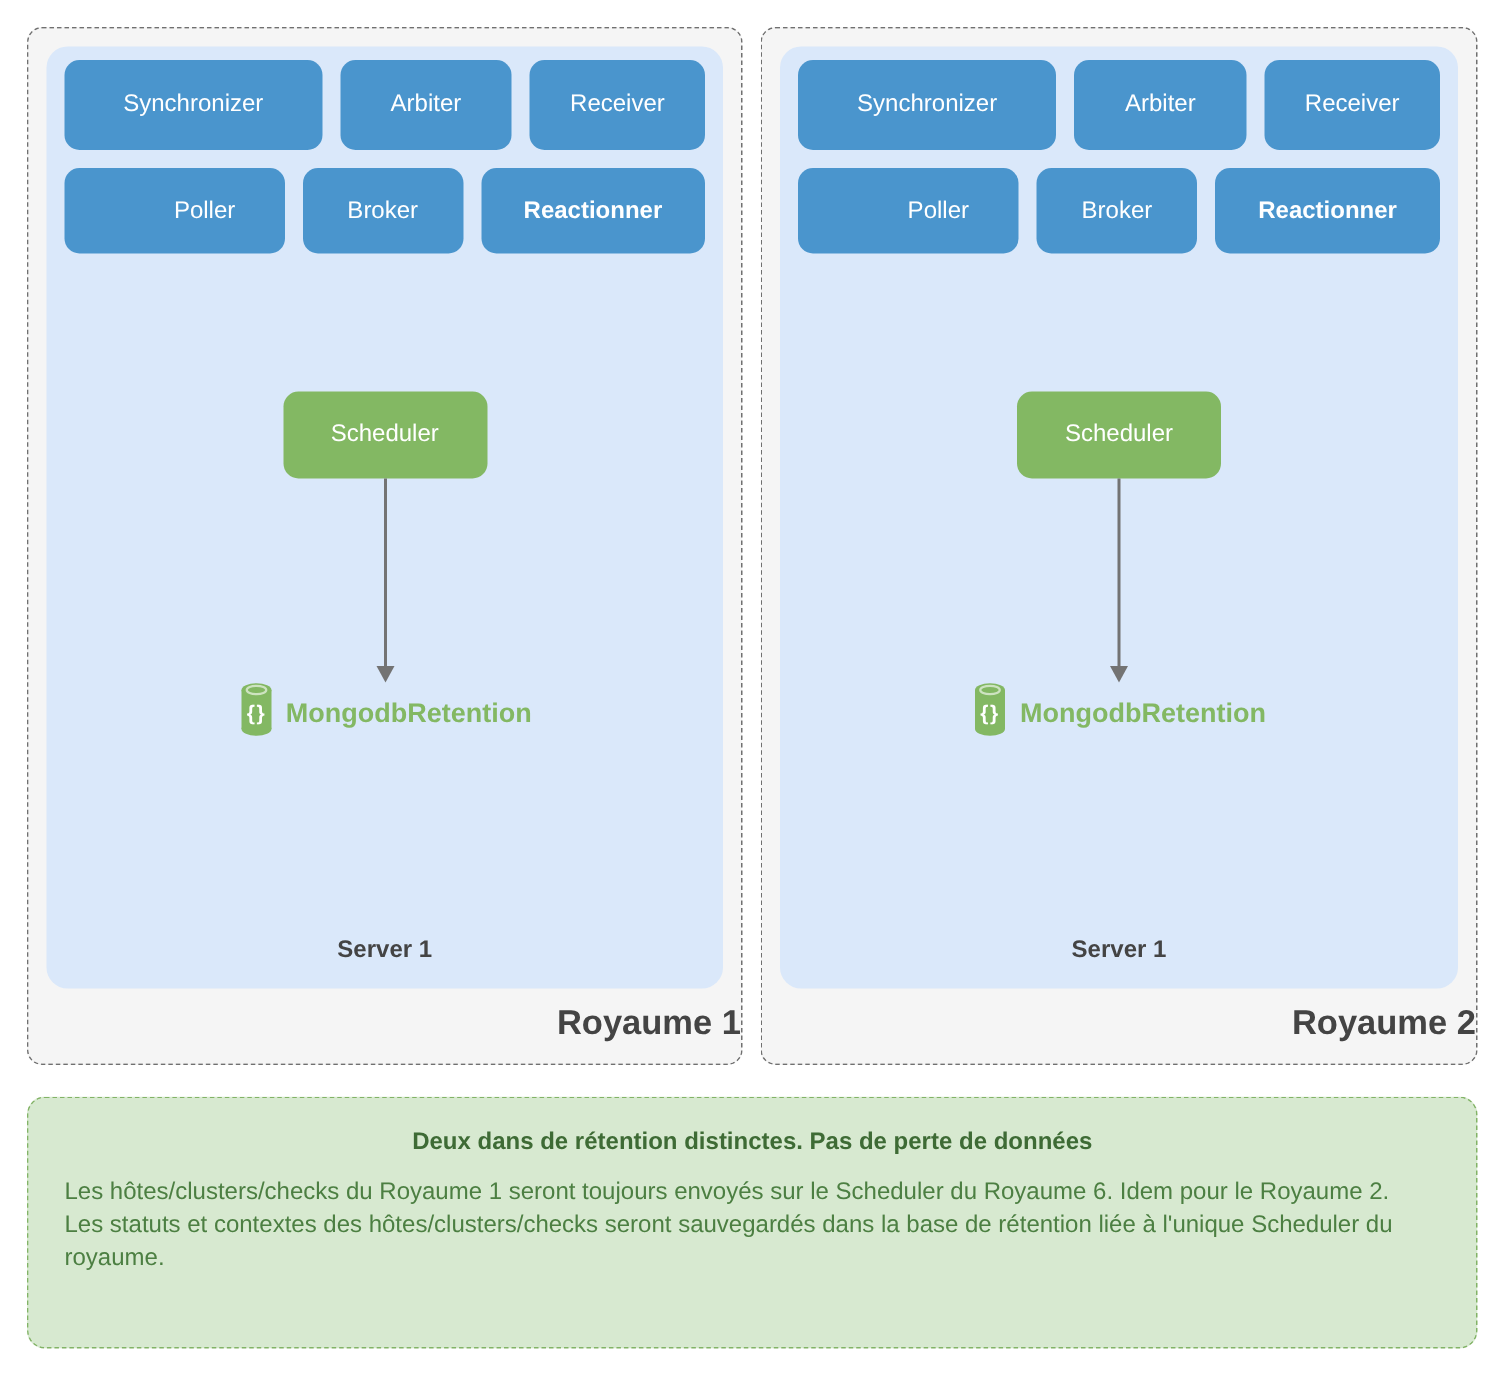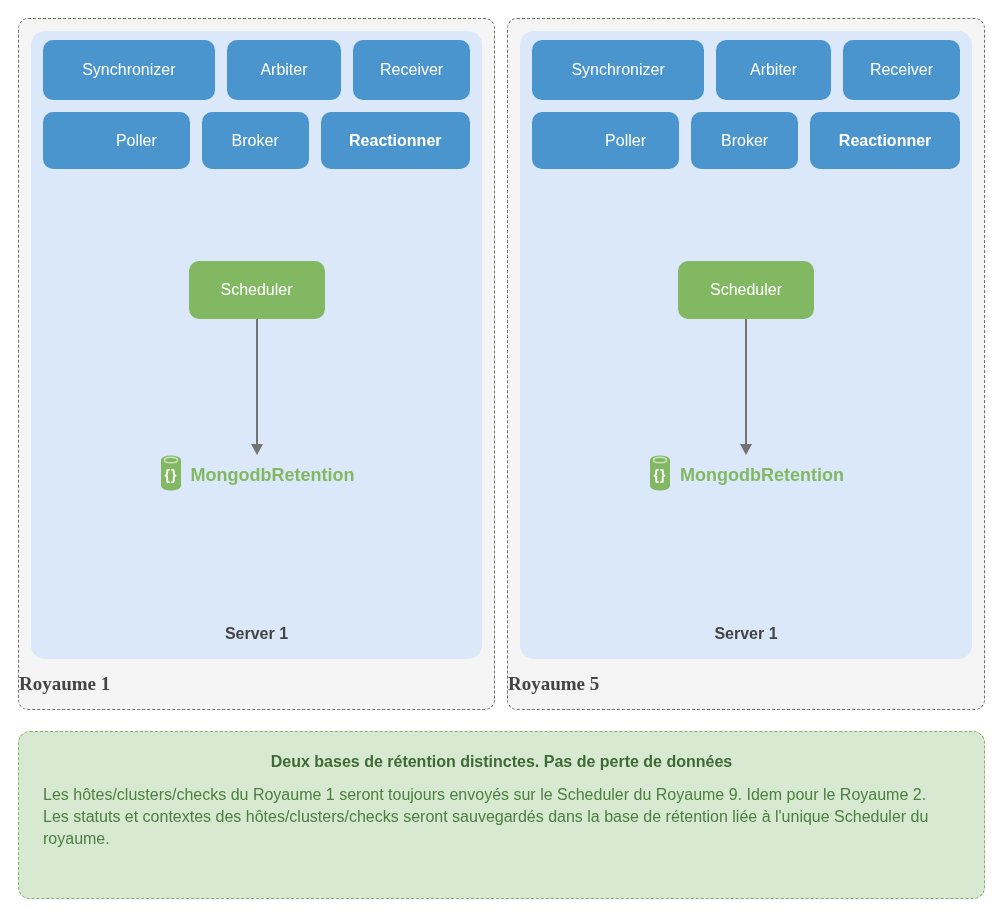--- a/index.html
+++ b/index.html
@@ -12,23 +12,22 @@
   
   .realm {
     position: absolute; top: 18px; width: 477px; height: 692px;
     background: var(--realm-bg); border: 1px dashed var(--realm-border);
     border-radius: 10px;
   }
   .realm.r1 { left: 18px; }
   .realm.r2 { left: 507px; width: 478px; }
   .realm-label {
     position: absolute; bottom: 14px; left: 0; width: 100%;
-    text-align: left; font-size: 19px; font-weight: bold;
+    text-align: right; font-size: 23px; font-weight: bold;
     color: var(--label-gray);
-    font-family: Liberation Serif, serif;
   }
 
   
   .server {
     position: absolute; top: 12px; left: 12px; right: 12px; height: 628px;
     background: var(--server-bg); border-radius: 14px;
   }
   .server-label {
     position: absolute; bottom: 16px; left: 0; width: 100%;
     text-align: center; font-size: 16px; font-weight: bold;
@@ -150,20 +149,20 @@
           <rect x="2" y="5" width="20" height="26" fill="#83b863"></rect>
           <ellipse cx="12" cy="5" rx="10" ry="4.5" fill="#83b863"></ellipse>
           <ellipse cx="12" cy="5" rx="6.5" ry="2.8" fill="none" stroke="#ffffff" stroke-opacity="0.6" stroke-width="1.5"></ellipse>
           <text x="12" y="25" text-anchor="middle" font-size="14" font-weight="bold" fill="#ffffff" font-family="Liberation Sans, sans-serif" letter-spacing="1">{}</text>
         </svg>
       </span>
       <span class="db-label">MongodbRetention</span>
     </div>
     <div class="server-label">Server 1</div>
   </div>
-  <div class="realm-label">Royaume 5</div>
+  <div class="realm-label">Royaume 2</div>
 </div>
 
 <div class="note">
-  <div class="note-title">Deux bases de rétention distinctes. Pas de perte de données</div>
-  <div class="note-body">Les hôtes/clusters/checks du Royaume 1 seront toujours envoyés sur le Scheduler du Royaume 9. Idem pour le Royaume 2.
+  <div class="note-title">Deux dans de rétention distinctes. Pas de perte de données</div>
+  <div class="note-body">Les hôtes/clusters/checks du Royaume 1 seront toujours envoyés sur le Scheduler du Royaume 6. Idem pour le Royaume 2.
 Les statuts et contextes des hôtes/clusters/checks seront sauvegardés dans la base de rétention liée à l'unique Scheduler du royaume.</div>
 </div>
 
 </body></html>

